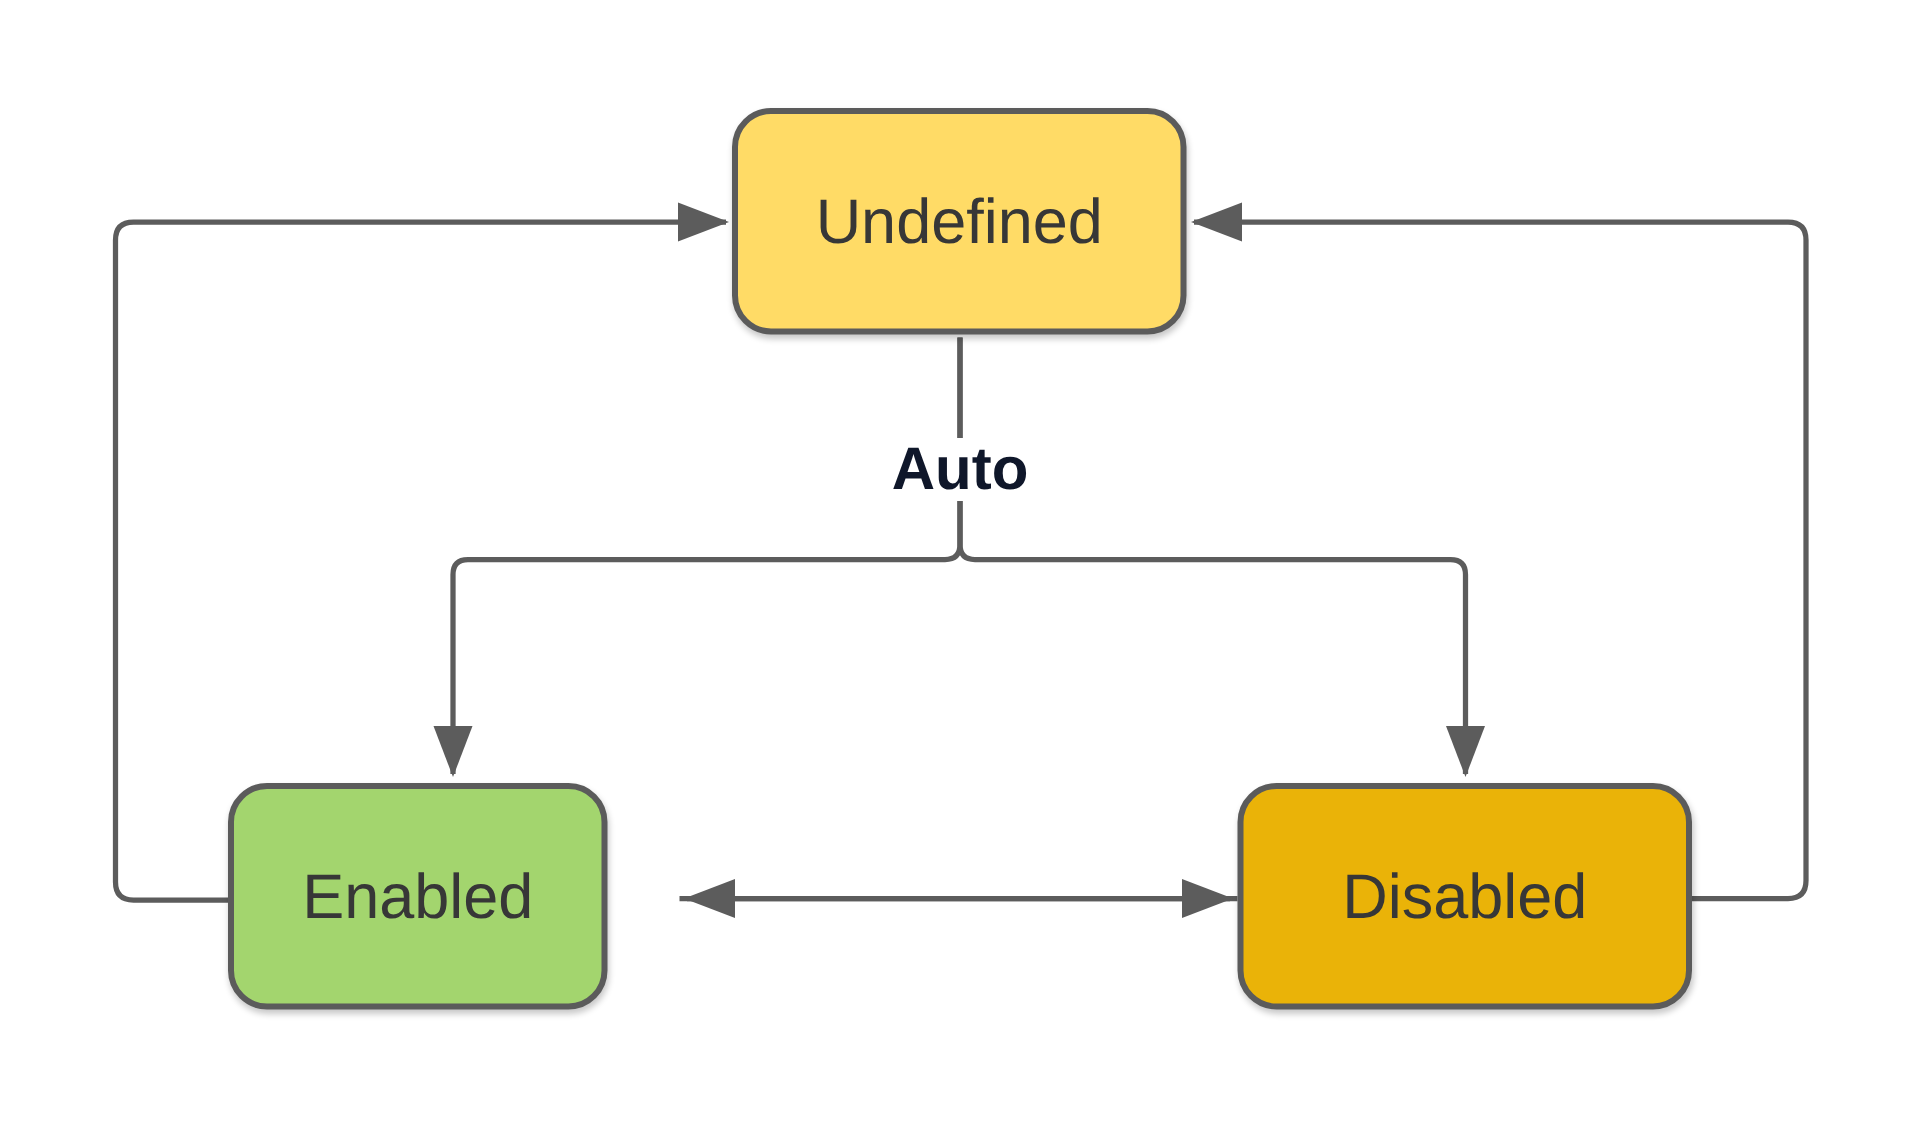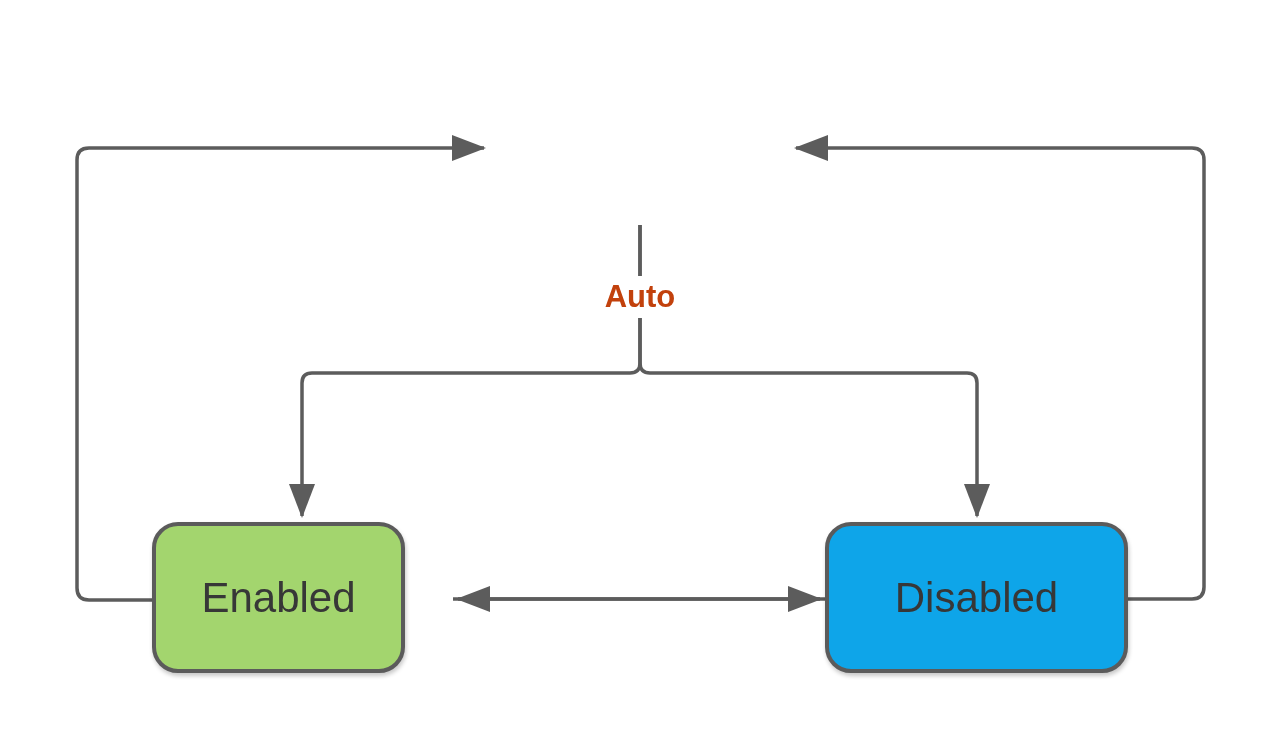--- a/index.html
+++ b/index.html
@@ -35,25 +35,25 @@
     color: #373737;
     box-shadow: 1px 3px 4px rgba(0,0,0,0.22);
   }
   #node-undefined { left: 488px; top: 72px;  width: 303px; height: 151px; }
   #node-enabled   { left: 152px; top: 522px; width: 253px; height: 151px; }
   #node-disabled  { left: 825px; top: 522px; width: 303px; height: 151px; }
   .edge-label {
     position: absolute;
     z-index: 3;
     left: 640px;
-    top: 276px;
+    top: 292px;
     transform: translateX(-50%);
     background: #ffffff;
-    color: #c2410c;
-    font-size: 31px;
+    color: #0f172a;
+    font-size: 40px;
     font-weight: bold;
     padding: 3px 9px;
     line-height: 36px;
     white-space: nowrap;
   }
 </style>
 </head>
 <body>
 
 <div id="canvas">
@@ -71,24 +71,27 @@
 
     <path class="edge" d="M 152 600 L 89 600 Q 77 600 77 588 L 77 160 Q 77 148 89 148 L 484 148" marker-end="url(#arrow)"></path>
 
     <path class="edge" d="M 1128 599 L 1192 599 Q 1204 599 1204 587 L 1204 160 Q 1204 148 1192 148 L 796 148" marker-end="url(#arrow)"></path>
 
     <path class="edge" d="M 825 599 L 458 599" marker-end="url(#arrow)"></path>
 
     <path class="edge" d="M 453 599 L 820 599" marker-end="url(#arrow)"></path>
   </svg>
 
+  <div class="node" id="node-undefined" style="background-color: rgb(255, 219, 102);">
+    <span>Undefined</span>
+  </div>
 
   <div class="node" id="node-enabled" style="background-color: rgb(163, 213, 110);">
     <span>Enabled</span>
   </div>
 
-  <div class="node" id="node-disabled" style="background-color: #0ea5e9;">
+  <div class="node" id="node-disabled" style="background-color: #eab308;">
     <span>Disabled</span>
   </div>
 
   <div class="edge-label">Auto</div>
 
 </div>
 
 </body></html>

